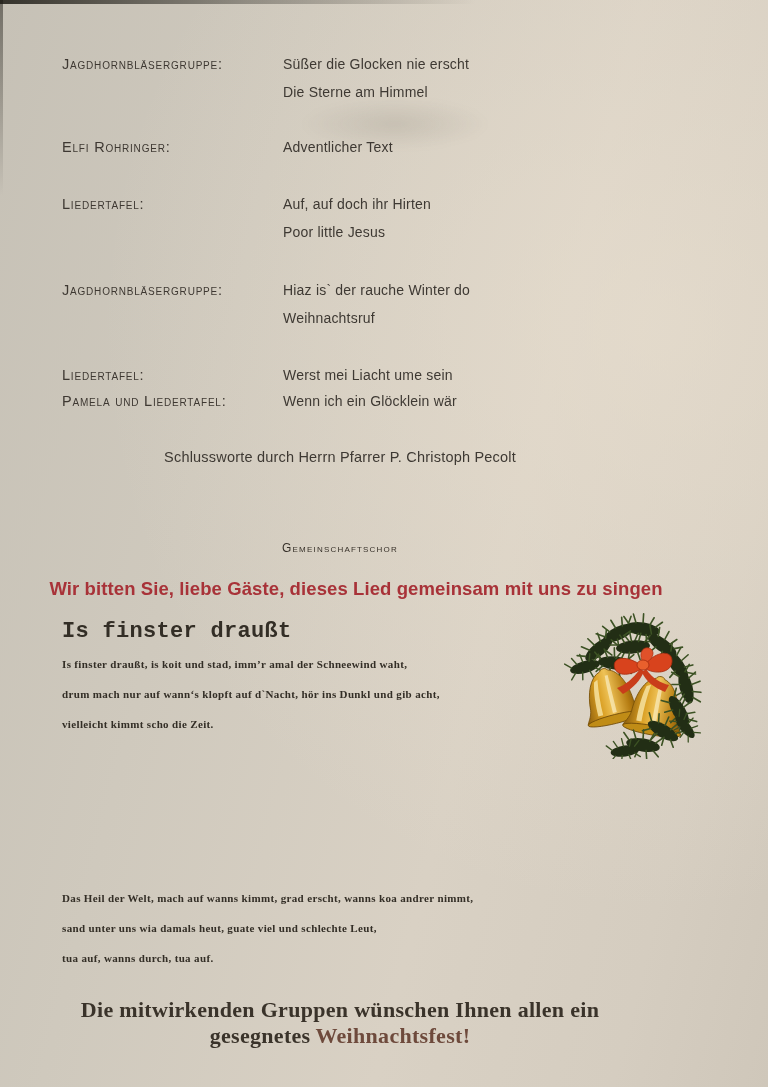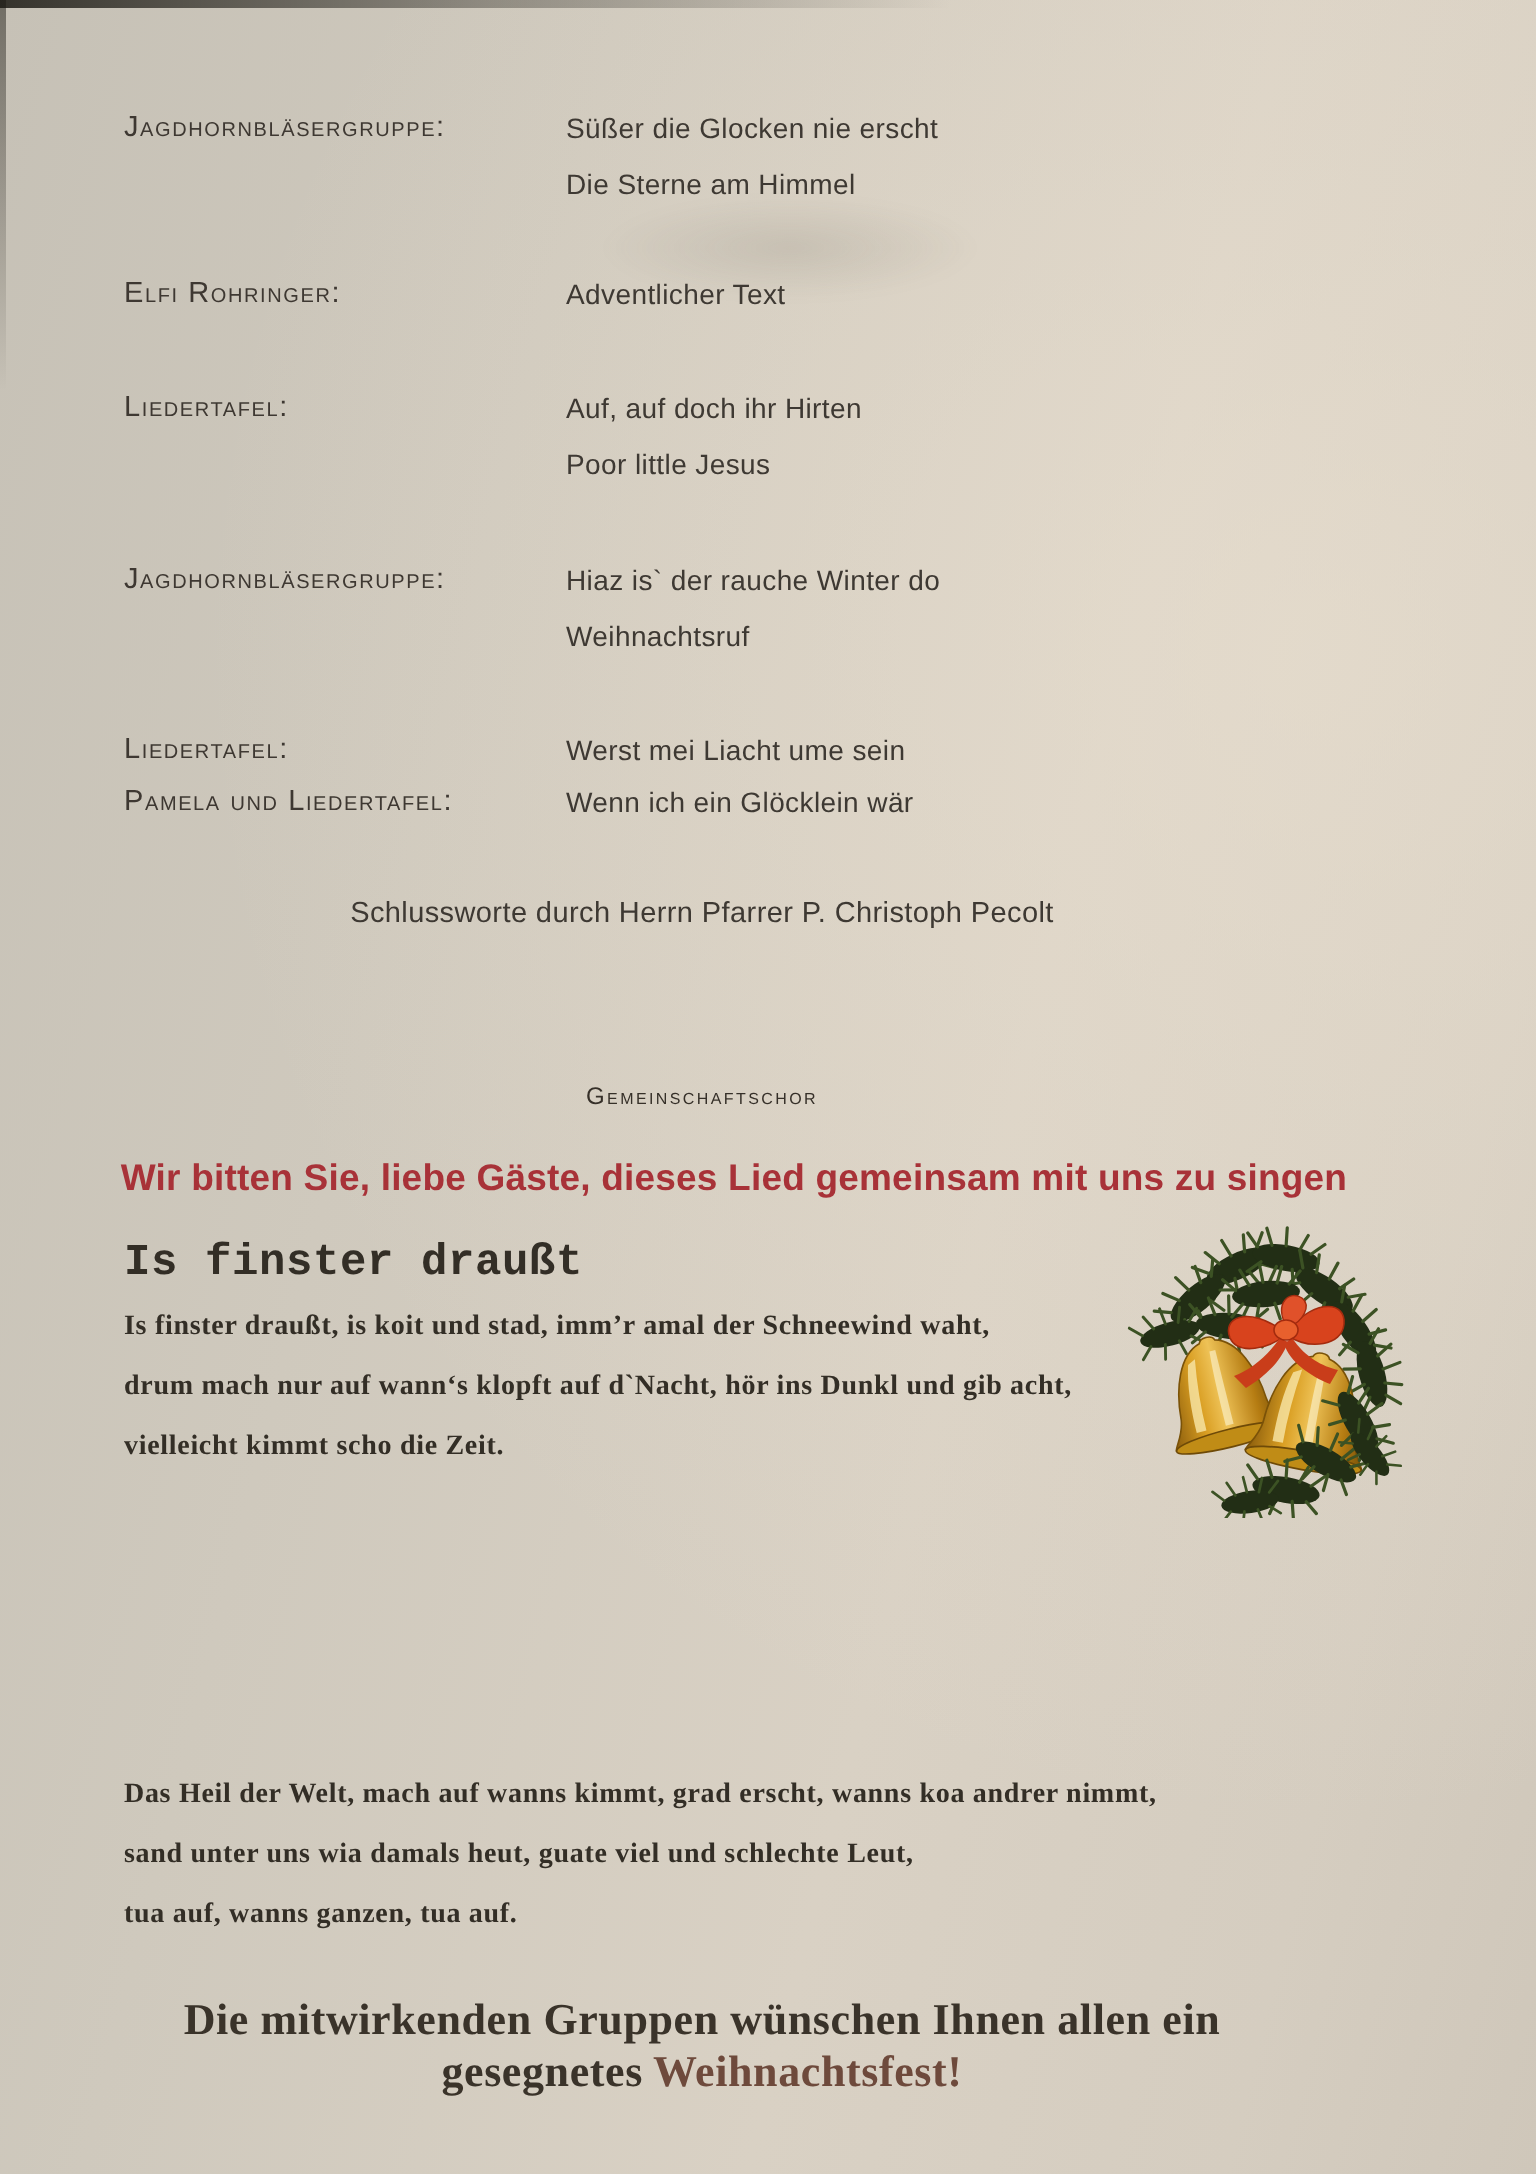--- a/index.html
+++ b/index.html
@@ -18,29 +18,29 @@
   .ghost{position:absolute;left:300px;top:98px;width:190px;height:52px;border-radius:50%;
     background:radial-gradient(ellipse at center,rgba(95,90,78,.14),rgba(95,90,78,0) 70%);
     filter:blur(3px);}
   
   .prow{position:absolute;left:62px;display:flex;align-items:flex-start;}
   .plabel{width:221px;font-size:14.5px;letter-spacing:.8px;font-variant:small-caps;
     color:#3e3832;line-height:28px;white-space:nowrap;}
   .psongs{font-size:14px;color:#3e3933;line-height:28px;letter-spacing:.2px;}
   .psongs div{white-space:nowrap;}
   .row1{top:50px}.row2{top:133px}.row3{top:190px}.row4{top:276px}.row5{top:361px}.row6{top:387px}
-  .centered{position:absolute;left:0;width:680px;text-align:center;margin-left:11px;}
+  .centered{position:absolute;left:0;width:680px;text-align:center;}
   .closing{top:446px;font-size:14.5px;line-height:22px;color:#3e3933;letter-spacing:.2px;}
   .heading{top:541px;font-size:12px;font-variant:small-caps;letter-spacing:1.2px;color:#363029;}
   .invitation{top:576px;font-size:18.5px;line-height:26px;font-weight:bold;letter-spacing:.1px;padding-left:16px;}
   
   .song-title{position:absolute;left:62px;top:619px;font-family:Liberation Mono, monospace;
     font-weight:bold;font-size:22px;color:#332e26;letter-spacing:.3px;}
   .verse{position:absolute;left:62px;font-family:"Liberation Serif",serif;font-weight:bold;
-    font-size:14px;line-height:30px;color:#332e26;letter-spacing:.35px;}
+    font-size:11px;line-height:30px;color:#332e26;letter-spacing:.35px;}
   .v1{top:649px}.v2{top:767px}.v3{top:883px}
   .verse div{white-space:nowrap;}
   .farewell{top:997px;font-family:"Liberation Serif",serif;font-weight:bold;font-size:22px;
     line-height:26px;color:#3a332a;letter-spacing:.3px;}
   .farewell .hl{margin-left:5px;color:#6e4a3c;}
   .bells{position:absolute;left:558px;top:607px;width:152px;height:152px;}
 </style>
 </head>
 <body>
 
@@ -98,21 +98,21 @@
   <div class="song-title">Is finster draußt</div>
 
   <div class="verse v1">
     <div>Is finster draußt, is koit und stad, imm’r amal der Schneewind waht,</div>
     <div>drum mach nur auf wann‘s klopft auf d`Nacht, hör ins Dunkl und gib acht,</div>
     <div>vielleicht kimmt scho die Zeit.</div>
   </div>
   <div class="verse v3">
     <div>Das Heil der Welt, mach auf wanns kimmt, grad erscht, wanns koa andrer nimmt,</div>
     <div>sand unter uns wia damals heut, guate viel und schlechte Leut,</div>
-    <div>tua auf, wanns ganzen, tua auf.</div>
+    <div>tua auf, wanns durch, tua auf.</div>
   </div>
 
   <div class="centered farewell">
     <span>Die mitwirkenden Gruppen wünschen Ihnen allen ein gesegnetes</span><span class="hl">Weihnachtsfest!</span>
   </div>
 
   <svg class="bells" viewBox="0 0 150 152" aria-hidden="true">
     <defs>
       <linearGradient id="gold" x1="0" y1="0" x2="1" y2="0">
         <stop offset="0" stop-color="#8a5c0c"></stop>

